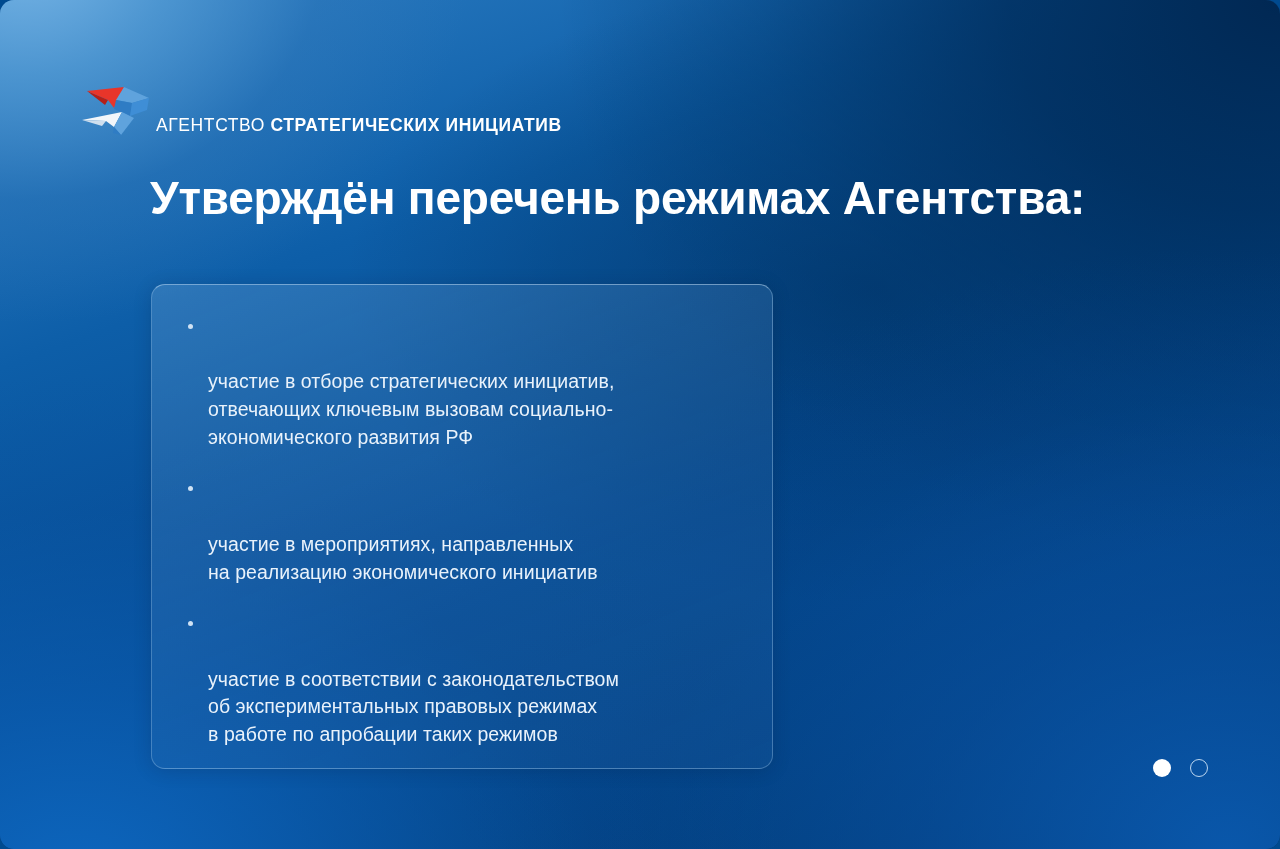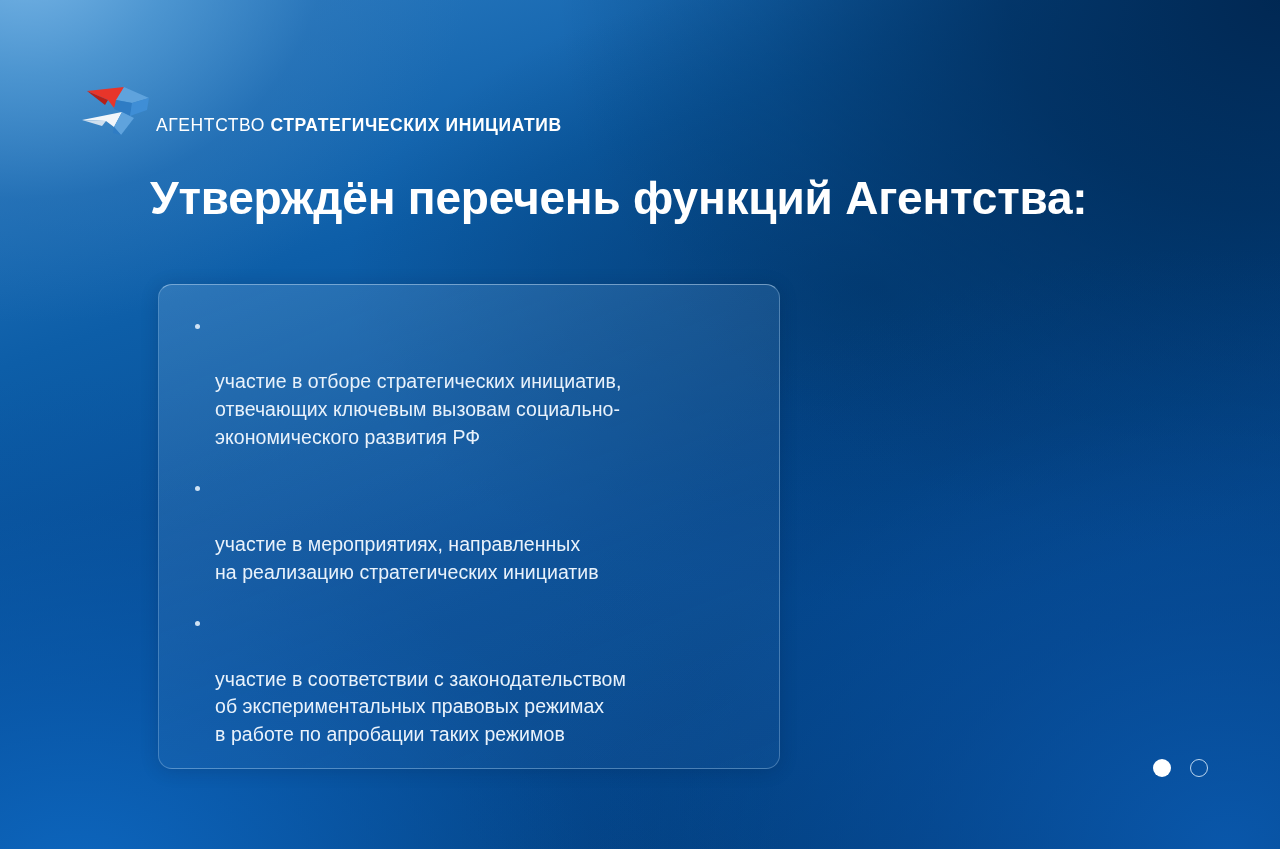--- a/index.html
+++ b/index.html
@@ -16,20 +16,21 @@
     background: #004a8f;
   }
 
   
   .slide {
     position: relative;
     width: 1280px;
     height: 849px;
     overflow: hidden;
     background: #00305f;
+    border-radius: 14px;
   }
 
   
   .bg-base {
     position: absolute;
     inset: 0;
     background:
       linear-gradient(160deg, #2f7fc4 0%, #0d5ea8 28%, #044a92 55%, #003a72 100%);
   }
   .bg-tl-glow {
@@ -113,21 +114,21 @@
     font-size: 46px;
     font-weight: 700;
     letter-spacing: -0.2px;
     line-height: 1.15;
     white-space: nowrap;
   }
 
   
   .card {
     position: absolute;
-    left: 158px;
+    left: 151px;
     top: 284px;
     width: 622px;
     height: 485px;
     border-radius: 14px;
     background: linear-gradient(158deg,
                   rgba(118,171,219,0.30) 0%,
                   rgba(86,146,203,0.26) 30%,
                   rgba(52,115,180,0.22) 62%,
                   rgba(36,100,168,0.20) 100%);
     border: 1px solid rgba(168,205,236,0.35);
@@ -213,34 +214,34 @@
       <polygon points="4,42 28,43 24,48" fill="#cfdfee"></polygon>
 
       <polygon points="44,34 56,40 43,57 36,49" fill="#5fa3dd"></polygon>
       <polygon points="36,49 43,57 35,55" fill="#2f7cc4"></polygon>
     </svg>
     <div class="logo-text">
       <span class="lt-light">АГЕНТСТВО</span><span>&nbsp;</span><span class="lt-bold">СТРАТЕГИЧЕСКИХ ИНИЦИАТИВ</span>
     </div>
   </div>
 
-  <h1 class="headline">Утверждён перечень функций Агентства:</h1>
+  <h1 class="headline">Утверждён перечень режимах Агентства:</h1>
 
   <div class="card">
     <ul class="bullet-list">
       <li class="bullet-item">
         <span class="bullet-dot"></span>
         <span>участие в отборе стратегических инициатив,
 отвечающих ключевым вызовам социально-
 экономического развития РФ</span>
       </li>
       <li class="bullet-item">
         <span class="bullet-dot"></span>
         <span>участие в мероприятиях, направленных
-на реализацию стратегических инициатив</span>
+на реализацию экономического инициатив</span>
       </li>
       <li class="bullet-item">
         <span class="bullet-dot"></span>
         <span>участие в соответствии с законодательством
 об экспериментальных правовых режимах
 в работе по апробации таких режимов</span>
       </li>
 
     </ul>
   </div>

